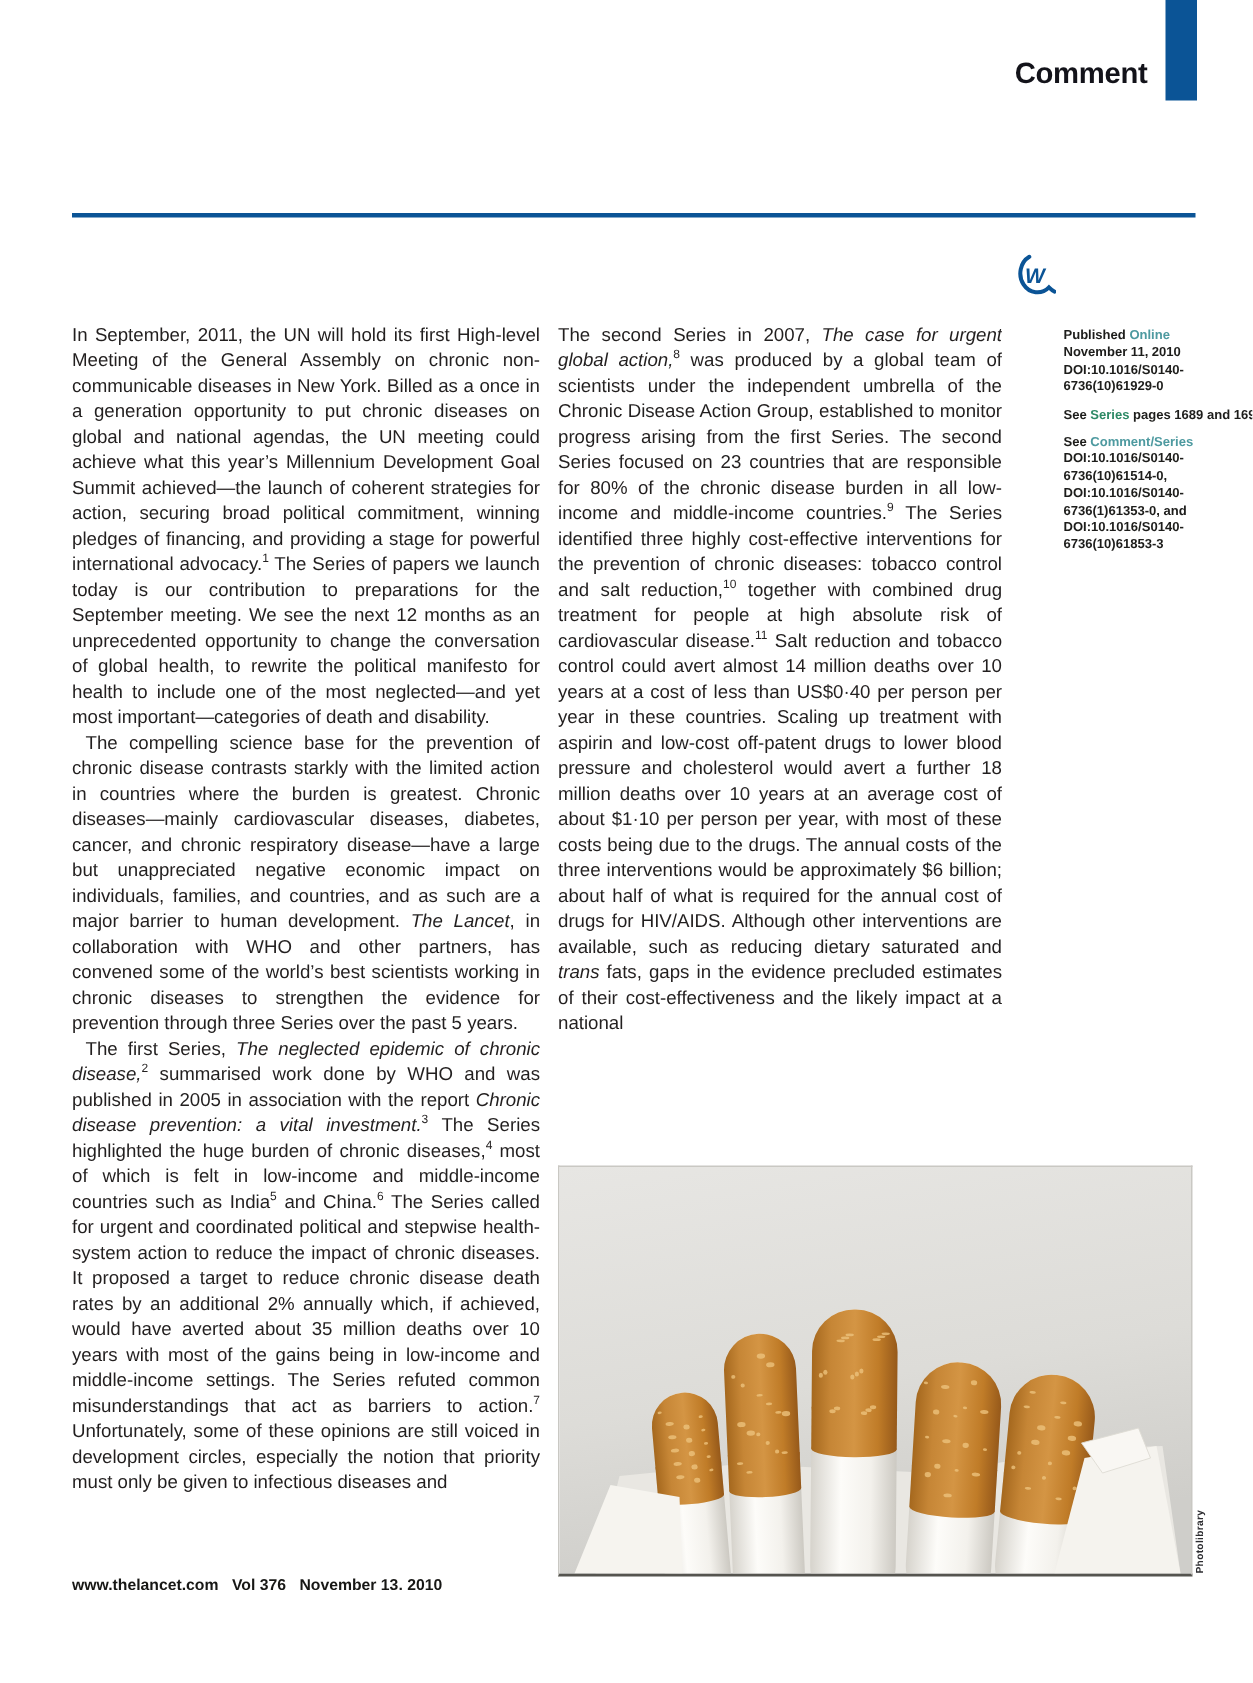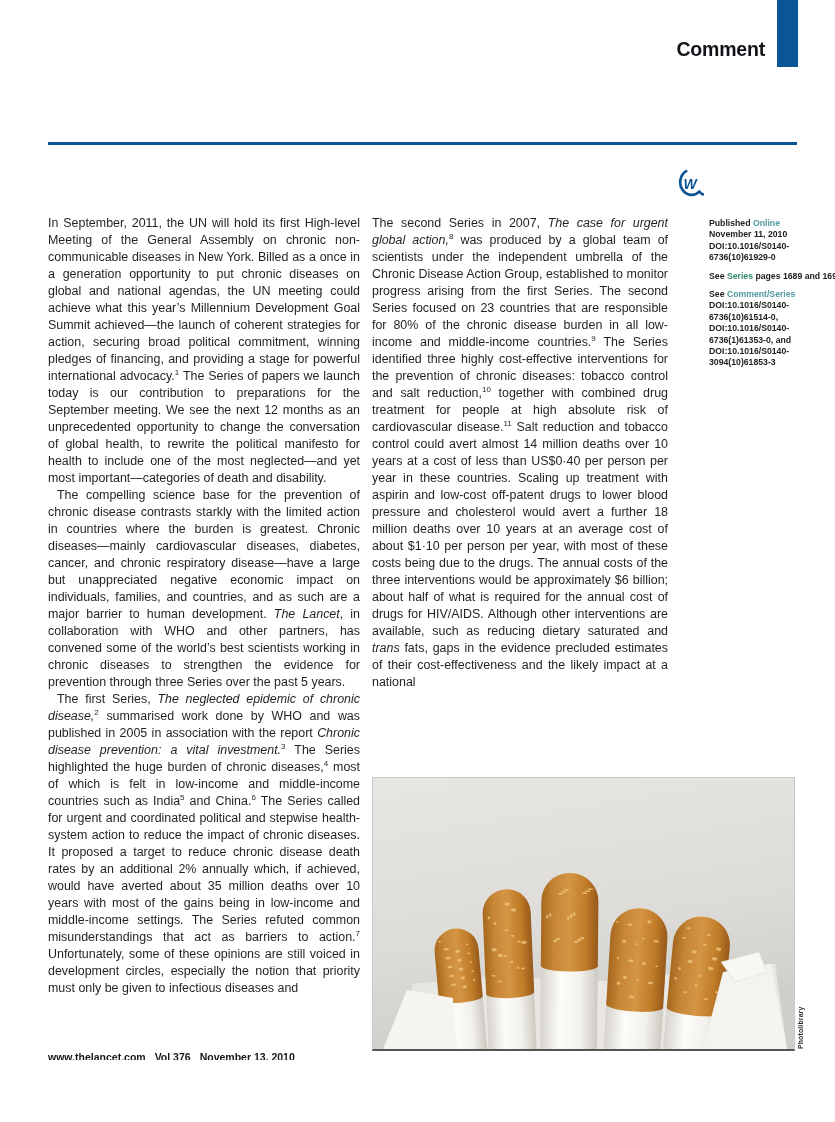--- a/index.html
+++ b/index.html
@@ -90,21 +90,21 @@
       <div class="note">
         <div class="note-line"><span>See </span><span class="c-green">Series</span><span> pages 1689 and 1699</span></div>
       </div>
       <div class="note">
         <div class="note-line"><span>See </span><span class="c-teal">Comment/Series</span></div>
         <div class="note-line"><span>DOI:10.1016/S0140-</span></div>
         <div class="note-line"><span>6736(10)61514-0,</span></div>
         <div class="note-line"><span>DOI:10.1016/S0140-</span></div>
         <div class="note-line"><span>6736(1)61353-0, and</span></div>
         <div class="note-line"><span>DOI:10.1016/S0140-</span></div>
-        <div class="note-line"><span>3094(10)61853-3</span></div>
+        <div class="note-line"><span>6736(10)61853-3</span></div>
       </div>
     </aside>
 
   <figure class="photo">
     <svg viewBox="0 0 421 271" width="421" height="271">
       <defs>
         <linearGradient id="bg" x1="0" y1="0" x2="0.25" y2="1">
           <stop offset="0" stop-color="#e7e6e3"></stop>
           <stop offset="0.6" stop-color="#dddcd8"></stop>
           <stop offset="1" stop-color="#cfceca"></stop>

